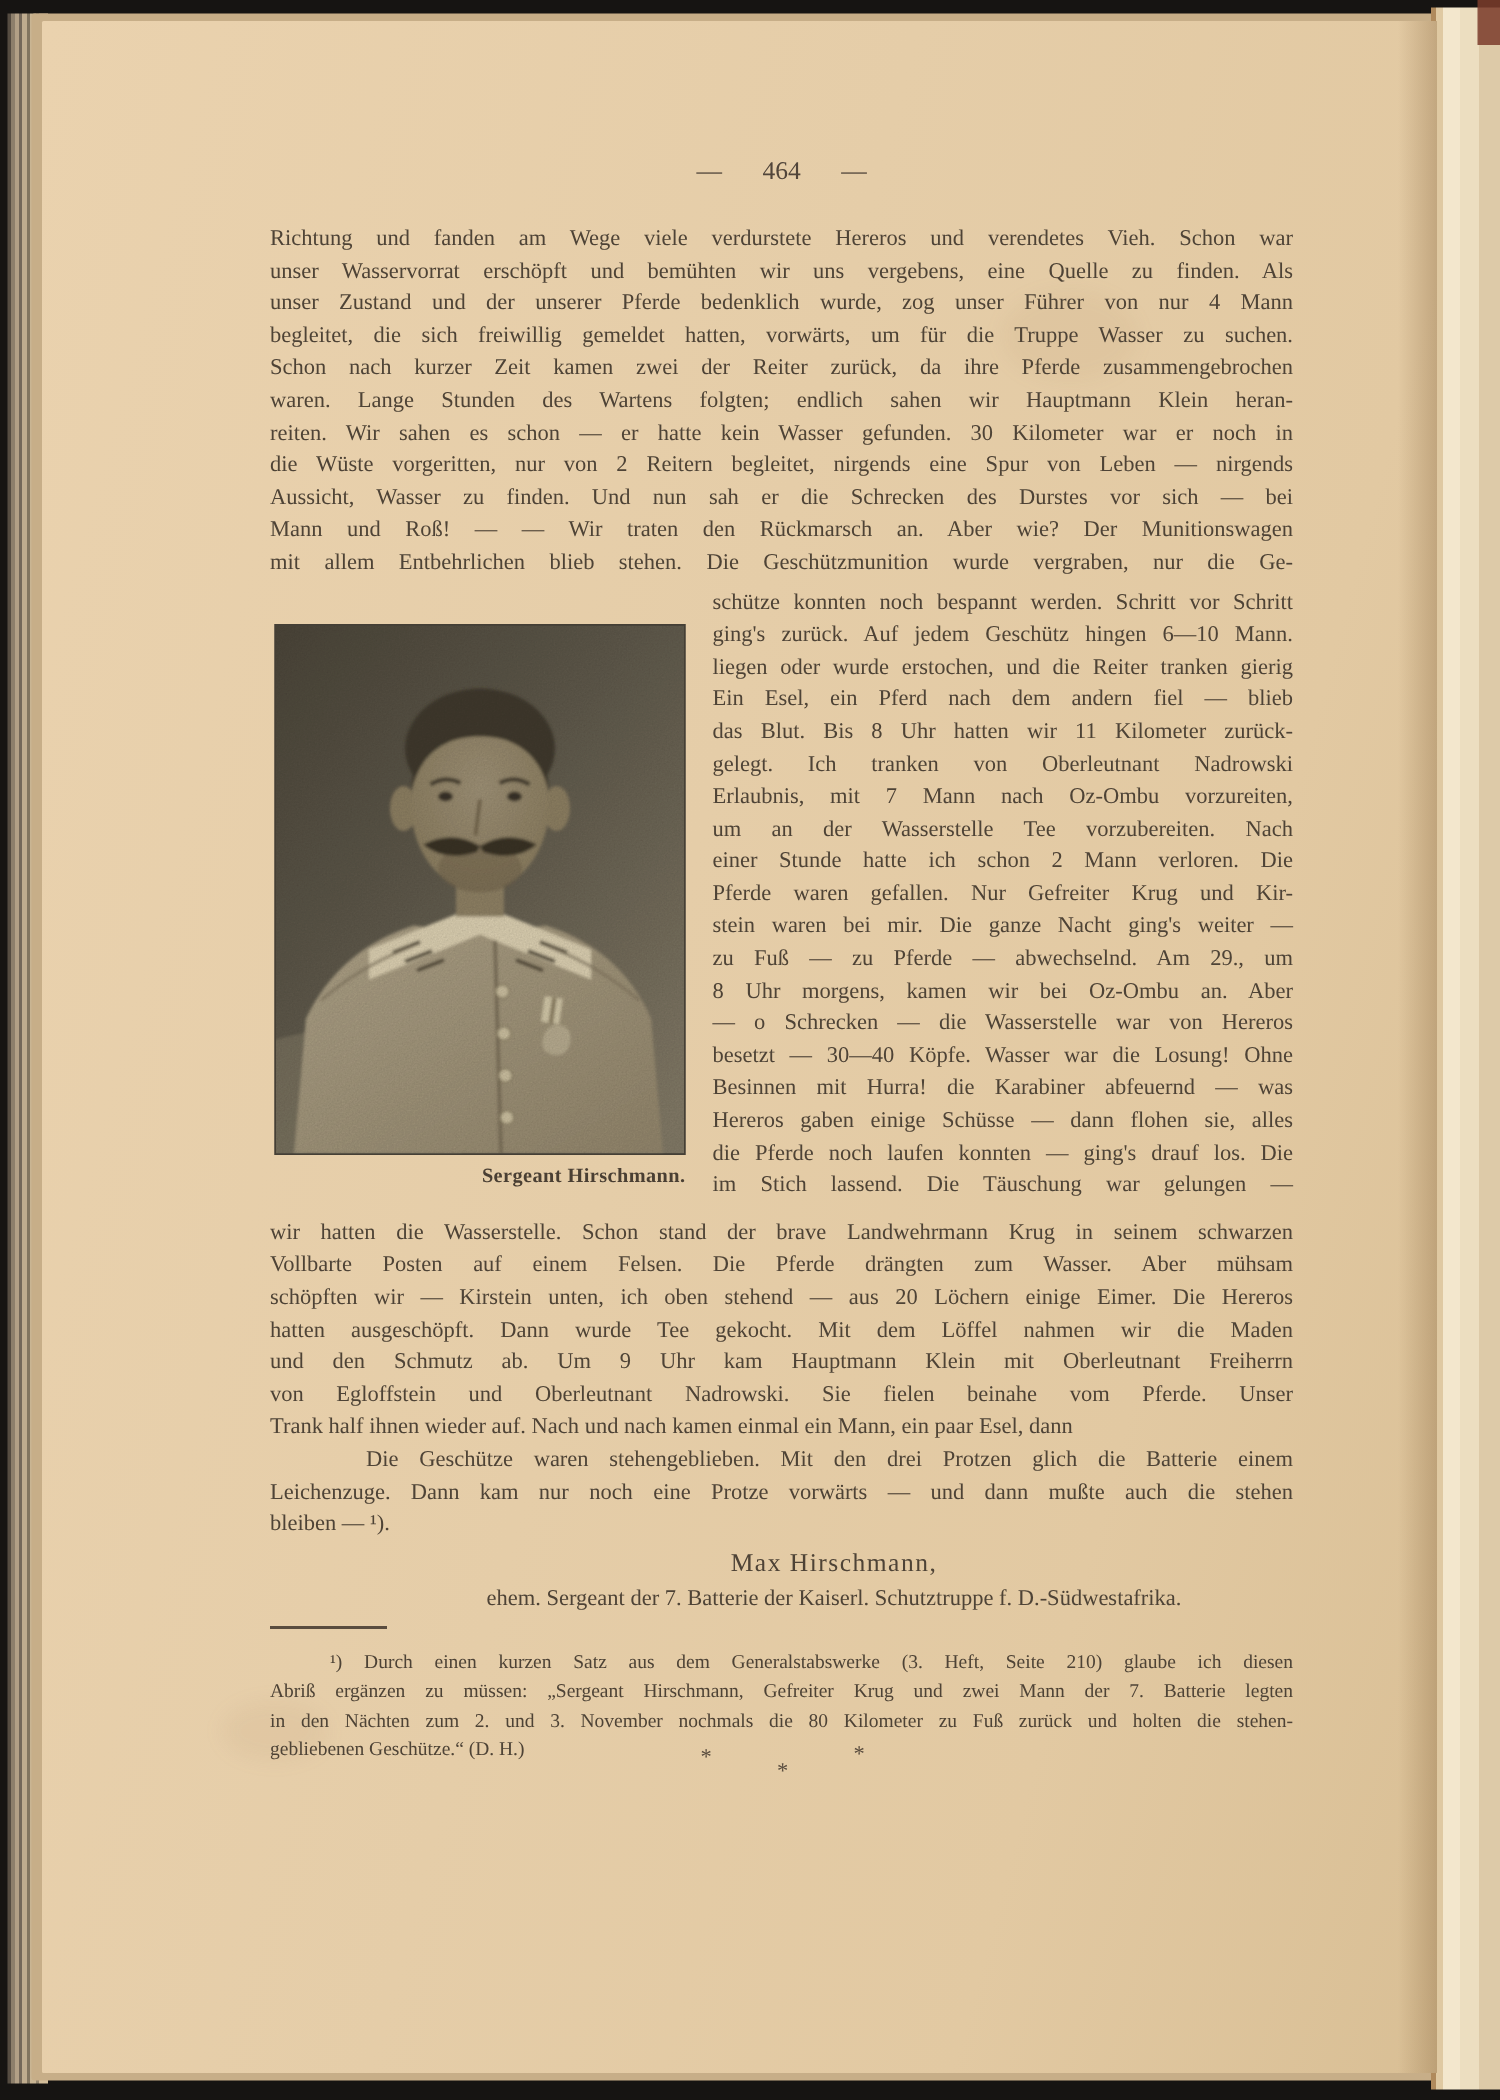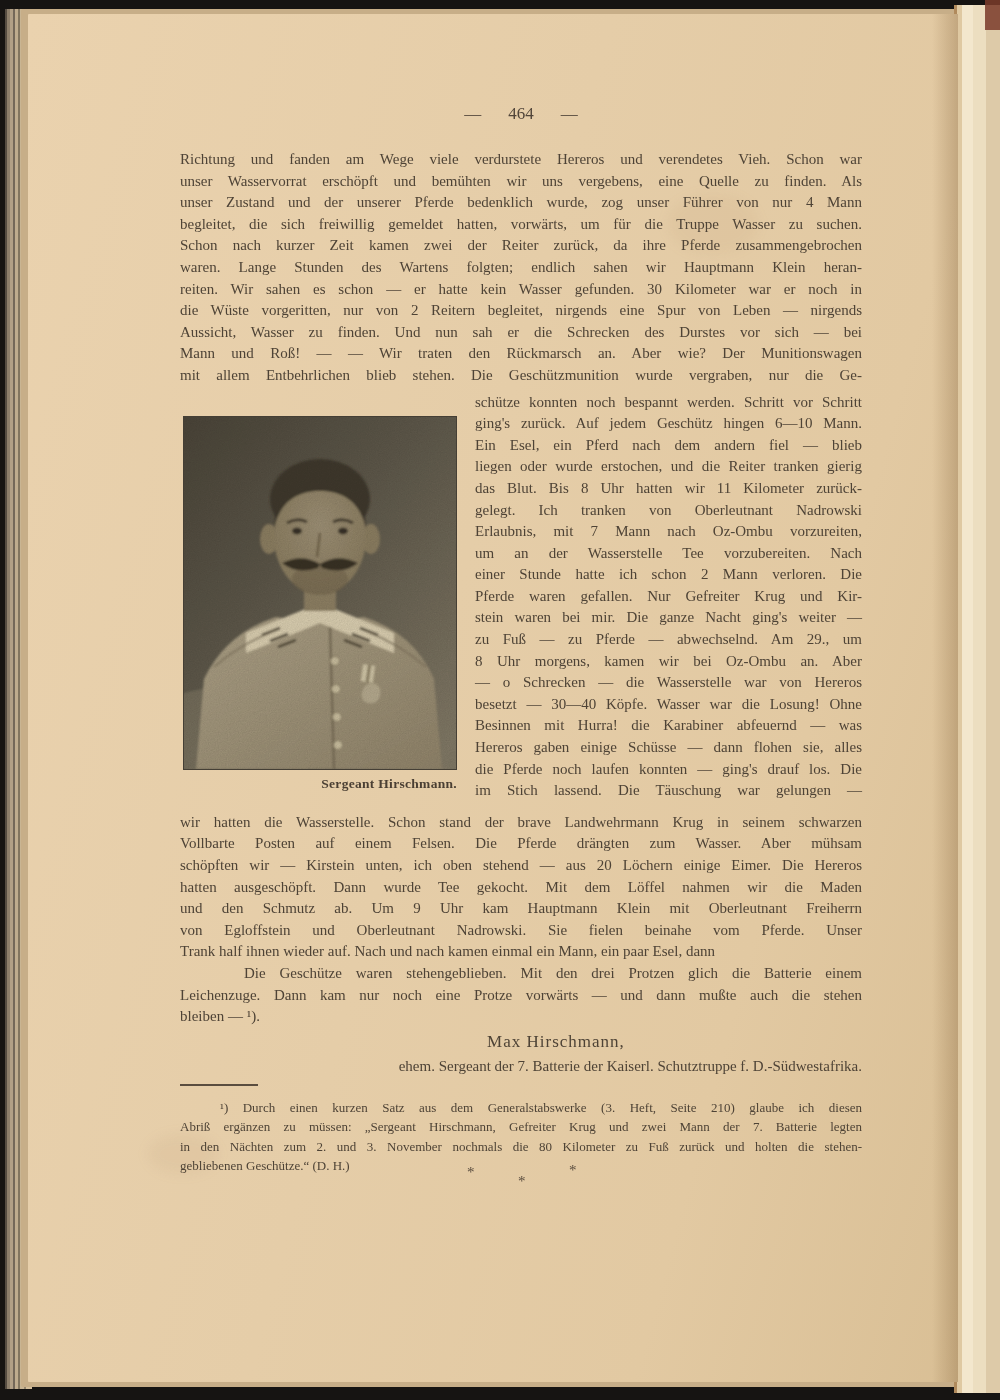--- a/index.html
+++ b/index.html
@@ -74,21 +74,21 @@
     margin-top:6px;text-align:right;font-weight:bold;font-size:13.5px;
     color:#4a3f33;letter-spacing:.3px;
   }
   .col-lines{flex:1;min-width:0;}
 
   .para-bottom{margin-top:10px;}
   .para2{margin-top:0;}
 
   .signature{margin-top:2px;padding-left:70px;}
   .sig-name{text-align:center;font-size:17px;line-height:24px;letter-spacing:1px;}
-  .sig-title{text-align:right;font-size:15px;line-height:24px;}
+  .sig-title{text-align:center;font-size:15px;line-height:24px;}
 
   .footnote-rule{margin-top:6px;width:78px;height:2px;background:#5a4d3f;}
   .footnote{margin-top:9px;}
   .footnote .line{font-size:13px;line-height:19.5px;}
   .footnote .line:first-child{text-indent:40px;margin-top:12px;}
 
   .asterism{position:relative;height:26px;margin-top:-12px;font-size:15px;}
   .asterism span{position:absolute;color:#5a4d3f;}
   .ast-a{left:287px;top:0;}
   .ast-b{left:389px;top:-2px;}
@@ -204,22 +204,22 @@
               </g>
               <rect x="0" y="0" width="272" height="352" filter="url(#grainF)" opacity="0.22"></rect>
               <rect x="0" y="0" width="272" height="352" fill="#c8a378" opacity="0.10"></rect>
             </svg>
           </div>
           <figcaption class="figcaption">Sergeant Hirschmann.</figcaption>
         </figure>
         <div class="col-lines">
             <div class="line">schütze konnten noch bespannt werden.  Schritt vor Schritt</div>
             <div class="line">ging's zurück.  Auf jedem Geschütz hingen 6—10 Mann.</div>
+            <div class="line">liegen oder wurde erstochen, und die Reiter tranken gierig</div>
             <div class="line">Ein Esel, ein Pferd nach dem andern fiel — blieb</div>
-            <div class="line">liegen oder wurde erstochen, und die Reiter tranken gierig</div>
             <div class="line">das Blut.  Bis 8 Uhr hatten wir 11 Kilometer zurück-</div>
             <div class="line">gelegt.  Ich tranken von Oberleutnant Nadrowski</div>
             <div class="line">Erlaubnis, mit 7 Mann nach Oz-Ombu vorzureiten,</div>
             <div class="line">um an der Wasserstelle Tee vorzubereiten.  Nach</div>
             <div class="line">einer Stunde hatte ich schon 2 Mann verloren.  Die</div>
             <div class="line">Pferde waren gefallen.  Nur Gefreiter Krug und Kir-</div>
             <div class="line">stein waren bei mir.  Die ganze Nacht ging's weiter —</div>
             <div class="line">zu Fuß — zu Pferde — abwechselnd.  Am 29., um</div>
             <div class="line">8 Uhr morgens, kamen wir bei Oz-Ombu an.  Aber</div>
             <div class="line">— o Schrecken — die Wasserstelle war von Hereros</div>

